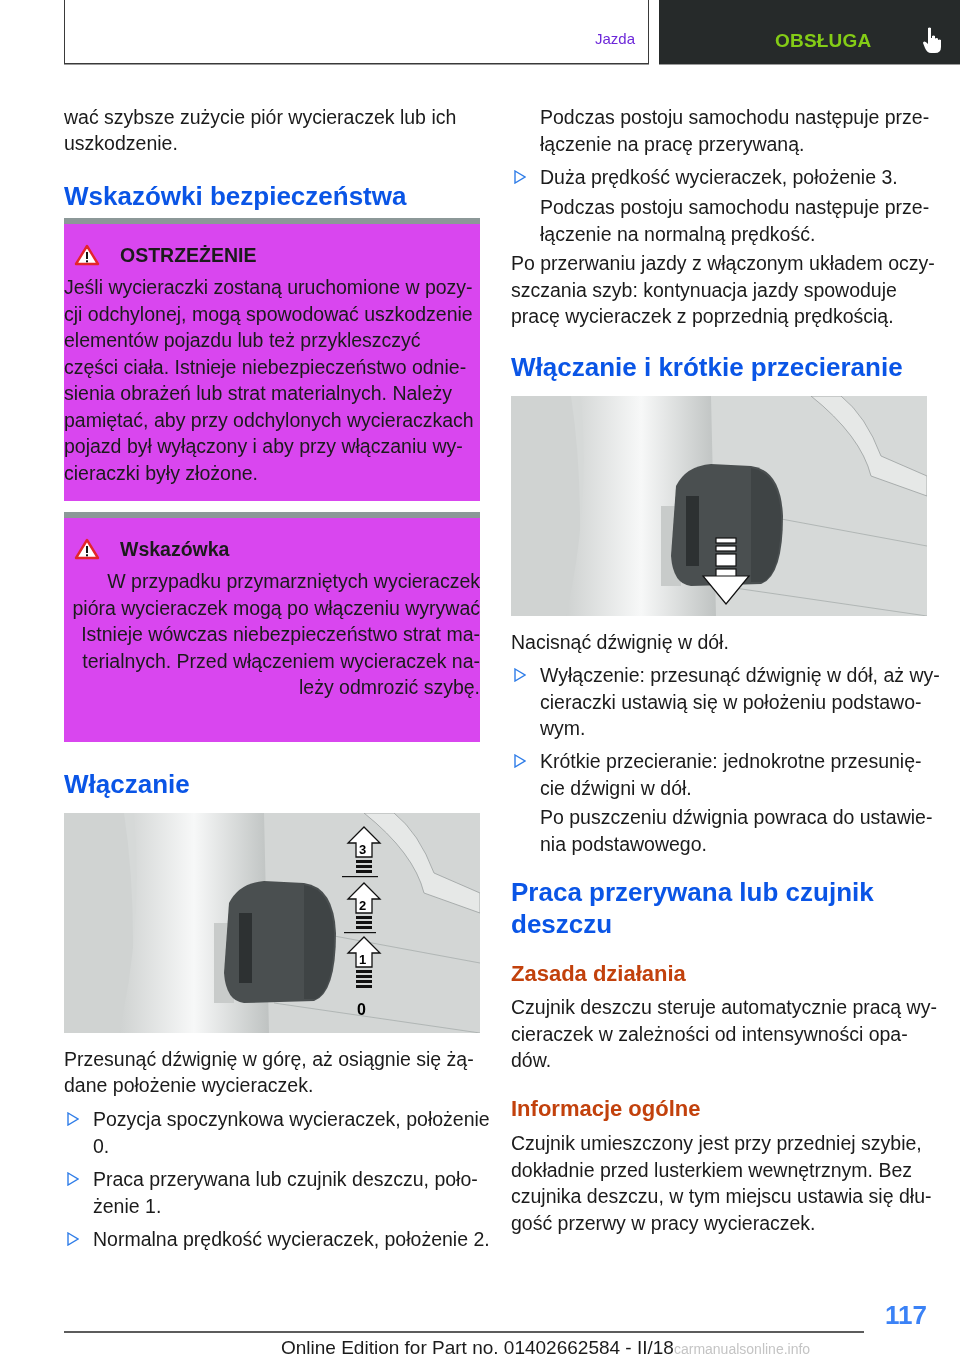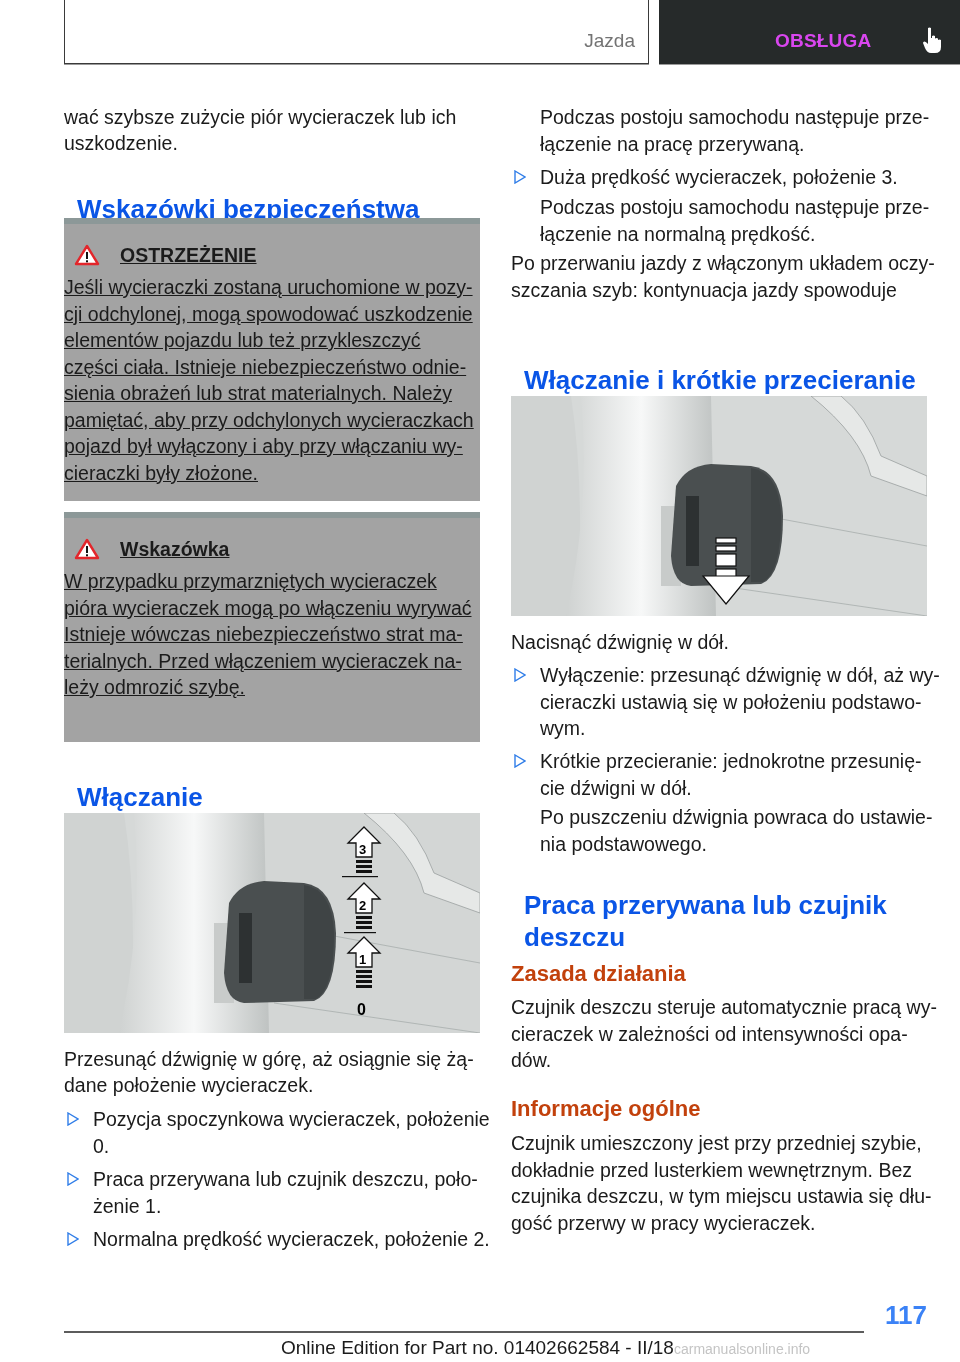--- a/index.html
+++ b/index.html
@@ -7,47 +7,46 @@
     width:960px; height:1362px; position:relative; overflow:hidden;
     background:#ffffff; color:#1b1b1b;
     font-family:"Liberation Sans", "DejaVu Sans", sans-serif;
   }
   .hdr-left {
     position:absolute; left:64px; top:0; width:585px; height:64px;
     border:1px solid #3a3a3a; border-top:none; box-sizing:border-box;
     box-shadow:0 1px 0 #9a9a9a;
   }
   .hdr-left .title {
-    position:absolute; right:13px; top:30px; font-size:19px; color:#737373;
+    position:absolute; right:13px; top:30px; font-size:15px; color:#6d28d9;
   }
   .hdr-right {
     position:absolute; left:659px; top:0; width:301px; height:64px;
     background:#262a2a; box-shadow:0 1px 0 #9a9a9a;
   }
   .hdr-right .title {
     position:absolute; left:116px; top:30px; font-size:19px; font-weight:bold;
-    color:#d946ef; letter-spacing:0.2px;
+    color:#84cc16; letter-spacing:0.2px;
   }
   .hdr-right .hand { position:absolute; left:263px; top:27px; width:22px; height:27px; }
 
   .col { position:absolute; top:0; }
   .col-left { left:64px; width:418px; }
   .col-right { left:511px; width:418px; }
 
   p, .li-text { font-size:19.5px; line-height:26.5px; margin:0; }
   .h2 {
-    color:#0a55e6; font-weight:bold; font-size:26px; line-height:32px; margin:13px;
+    color:#0a55e6; font-weight:bold; font-size:26px; line-height:32px; margin:0;
   }
   .h3 {
     color:#c2410c; font-weight:bold; font-size:22px; line-height:28px; margin:0;
   }
   .box {
-    background:#a3a3a3; border-top:6px solid #8c9898; box-sizing:border-box;
+    background:#d946ef; border-top:6px solid #8c9898; box-sizing:border-box;
     padding:18px 0 0 0;
-    text-decoration:underline;
   }
   .box-head { display:flex; align-items:center; height:26px; margin-left:0; }
   .warn { width:26px; height:22px; margin-right:20px; }
   .box-head span { font-weight:bold; font-size:19.5px; }
   .box p { padding:0 0 0 0; }
 
   .li { position:relative; padding-left:29px; }
   .tri { position:absolute; left:3px; top:6px; width:12px; height:14px; }
   .indent { padding-left:29px; }
 
@@ -99,21 +98,21 @@
 
   <div class="box" style="position:absolute; top:512px; left:0; width:416px; height:230px;">
     <div class="box-head" style="margin-left:10px;text-align:right;">
       <svg class="warn" viewBox="0 0 26 22">
         <path d="M13 2 L24 20 L2 20 Z" fill="#fff" stroke="#e3262b" stroke-width="2.4" stroke-linejoin="round"></path>
         <rect x="12" y="8" width="2" height="7" fill="#111"></rect>
           <rect x="12" y="16.3" width="2" height="2" fill="#111"></rect>
       </svg>
       <span>Wskazówka</span>
     </div>
-    <div style="margin-top:6px;">
+    <div style="margin-top:6px;text-align:right;">
       <p>W przypadku przymarzniętych wycieraczek</p>
       <p>pióra wycieraczek mogą po włączeniu wyrywać</p>
       <p>Istnieje wówczas niebezpieczeństwo strat ma-</p>
       <p>terialnych. Przed włączeniem wycieraczek na-</p>
       <p>leży odmrozić szybę.</p>
     </div>
   </div>
 
   <h2 class="h2" style="position:absolute; top:768px; left:0;">Włączanie</h2>
 
@@ -204,20 +203,21 @@
     <p>Duża prędkość wycieraczek, położenie 3.</p>
   </div>
   <div class="indent" style="position:absolute; top:194px; left:0; width:420px;">
     <p>Podczas postoju samochodu następuje prze-</p>
     <p>łączenie na normalną prędkość.</p>
   </div>
 
   <div style="position:absolute; top:250px; left:0; width:430px;">
     <p>Po przerwaniu jazdy z włączonym układem oczy-</p>
     <p>szczania szyb: kontynuacja jazdy spowoduje</p>
+    <p>pracę wycieraczek z poprzednią prędkością.</p>
   </div>
 
   <h2 class="h2" style="position:absolute; top:351px; left:0; white-space:nowrap;">Włączanie i krótkie przecieranie</h2>
 
   <div class="illus" style="left:0; top:396px; width:416px; height:220px;">
     <svg width="416" height="220" viewBox="0 0 416 220">
       <defs>
         <linearGradient id="col2" x1="0" x2="1" y1="0" y2="0">
           <stop offset="0" stop-color="#cfd2d1"></stop>
             <stop offset="0.5" stop-color="#f7f8f8"></stop>

